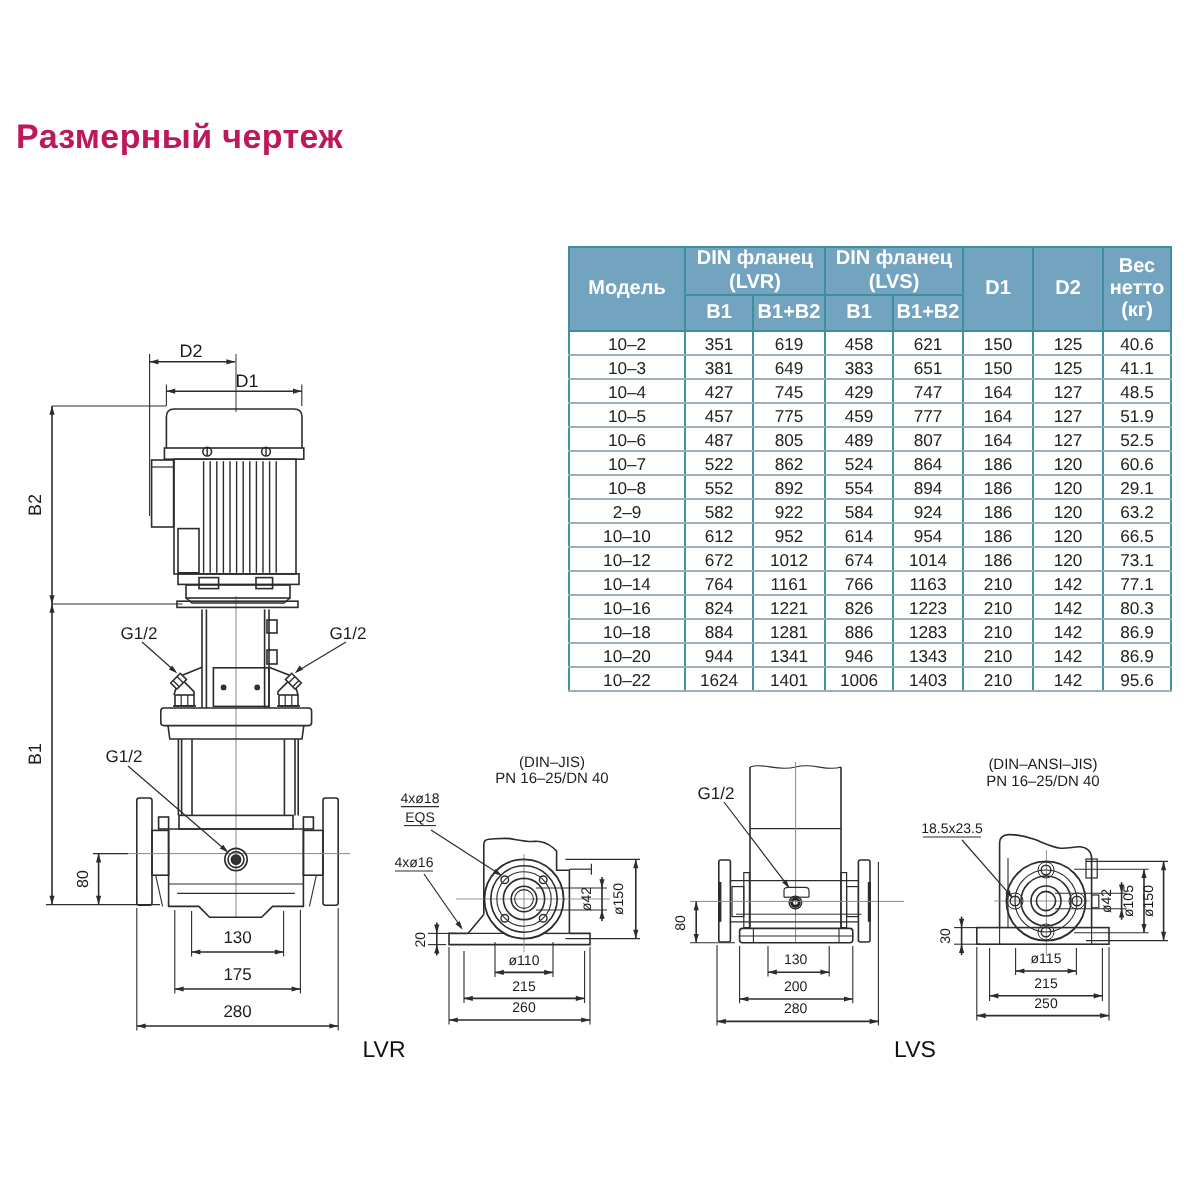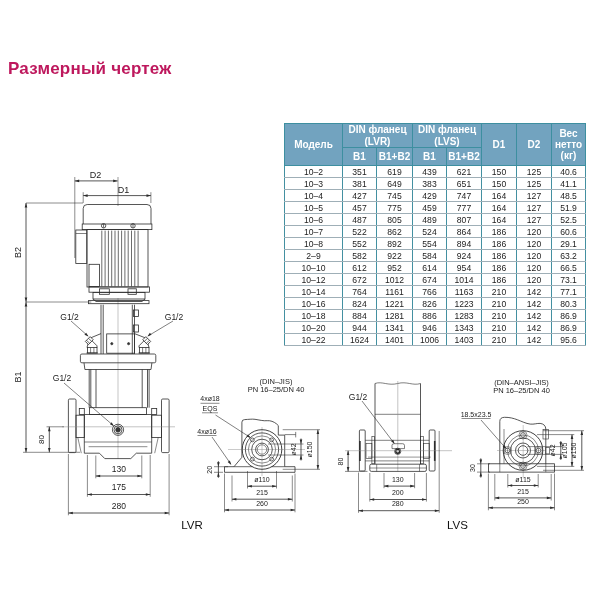--- a/index.html
+++ b/index.html
@@ -43,21 +43,21 @@
     <tr class="hr2">
       <th class="h">B1</th>
           <th class="h">B1+B2</th>
       <th class="h">B1</th>
           <th class="h">B1+B2</th>
     </tr>
     <tr class="dr">
           <td class="d">10–2</td>
           <td class="d">351</td>
           <td class="d">619</td>
-          <td class="d">439</td>
+          <td class="d">458</td>
           <td class="d">621</td>
           <td class="d">150</td>
           <td class="d">125</td>
           <td class="d">40.6</td>
         </tr>
     <tr class="dr">
           <td class="d">10–3</td>
           <td class="d">381</td>
           <td class="d">649</td>
           <td class="d">383</td>

